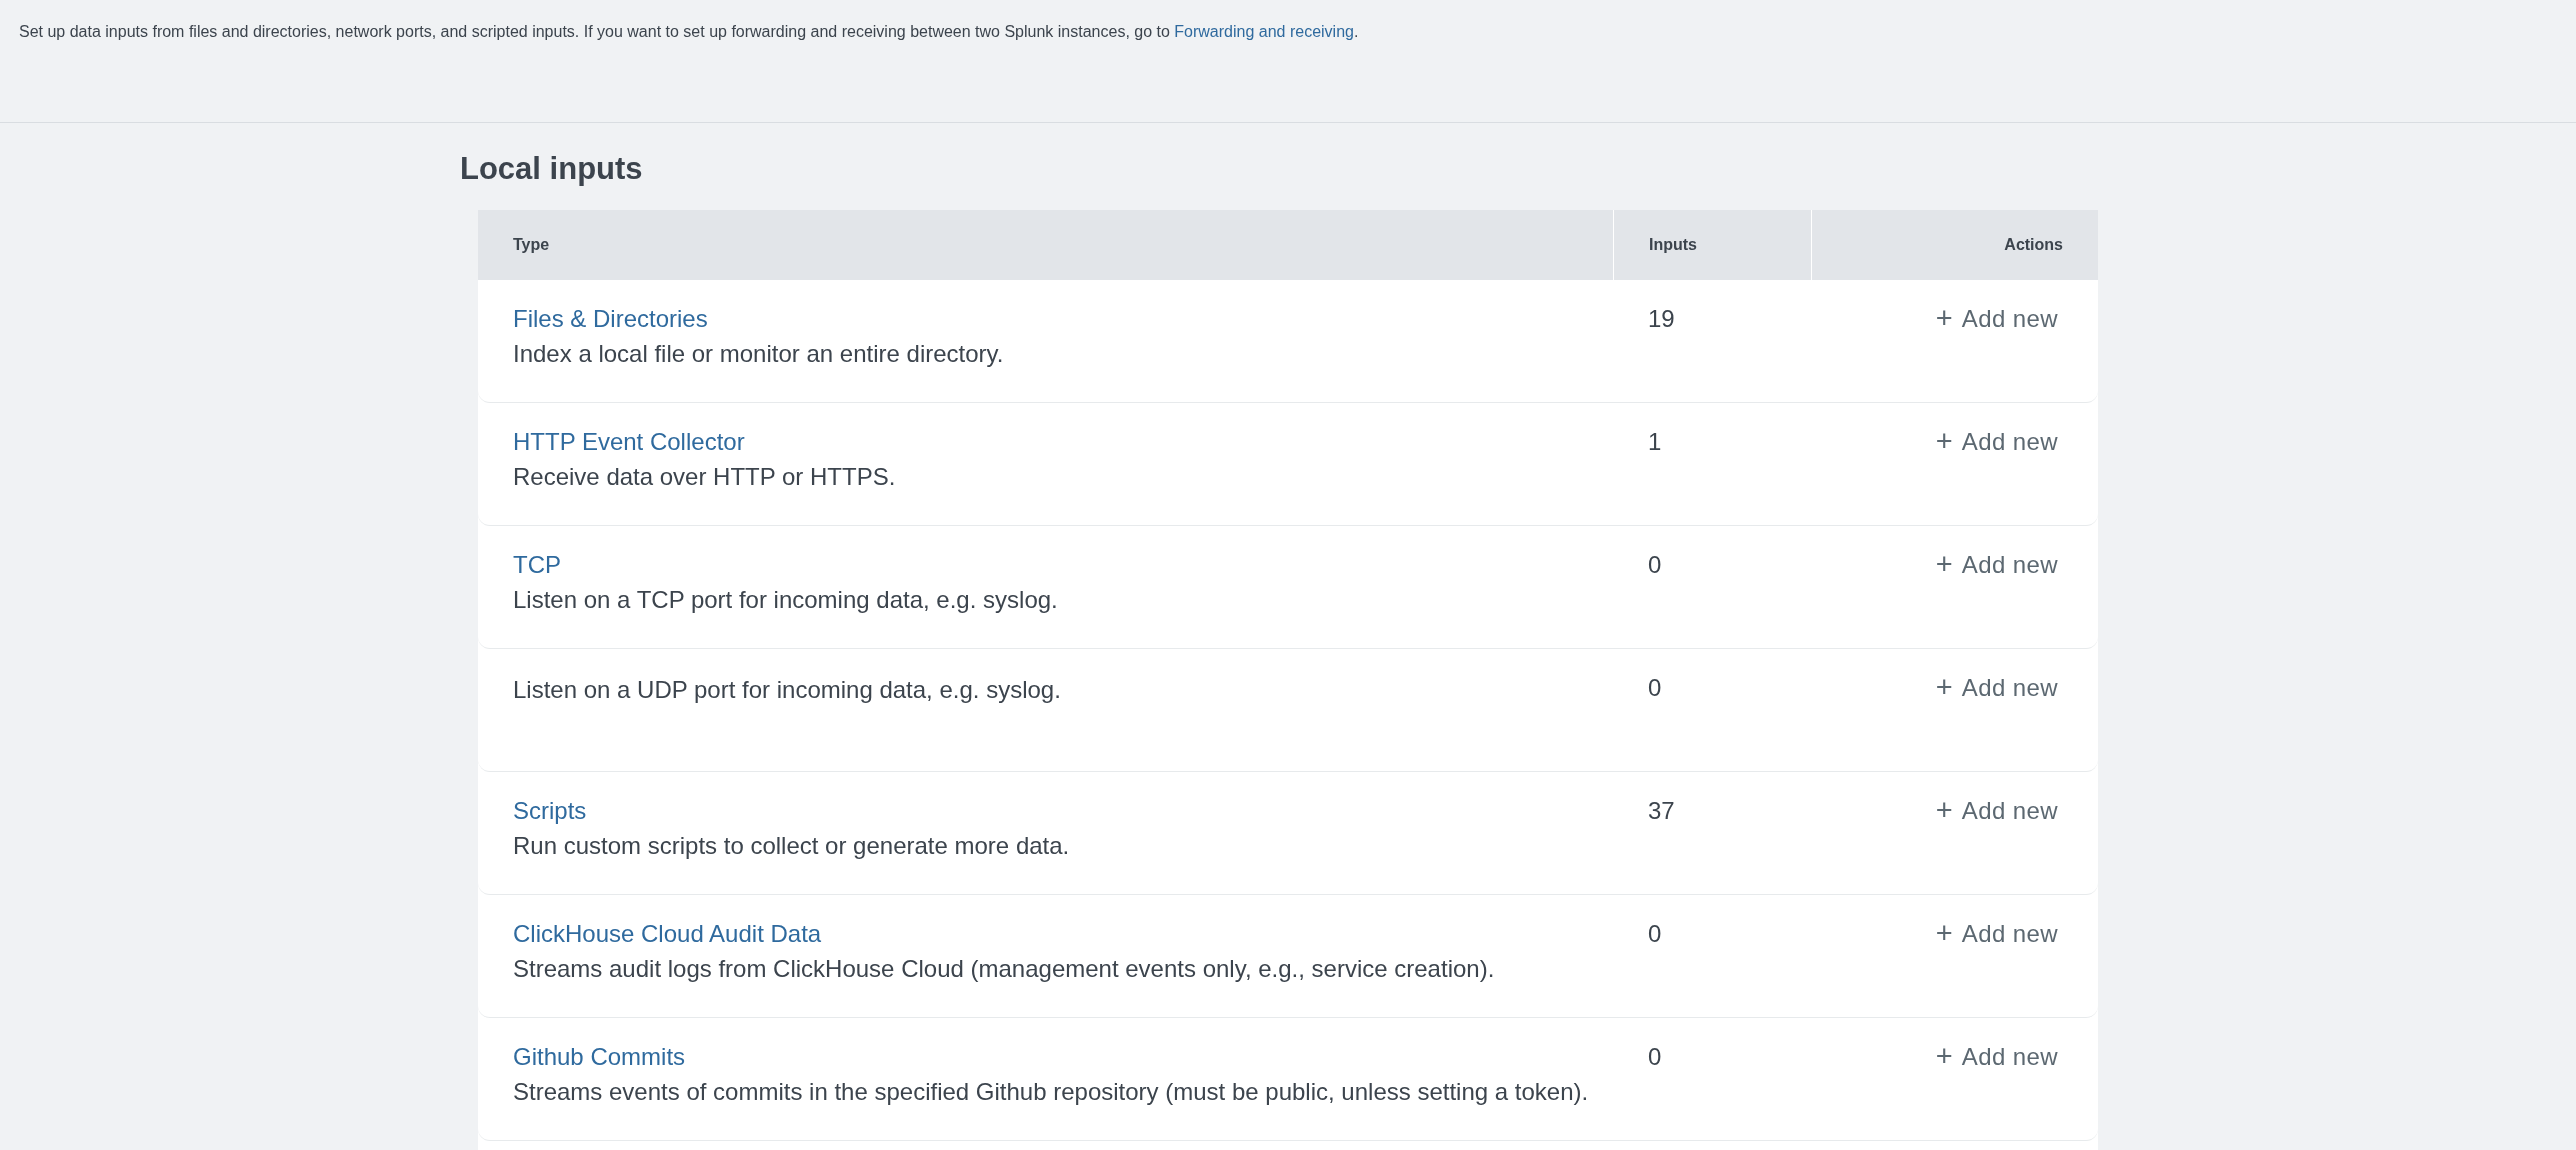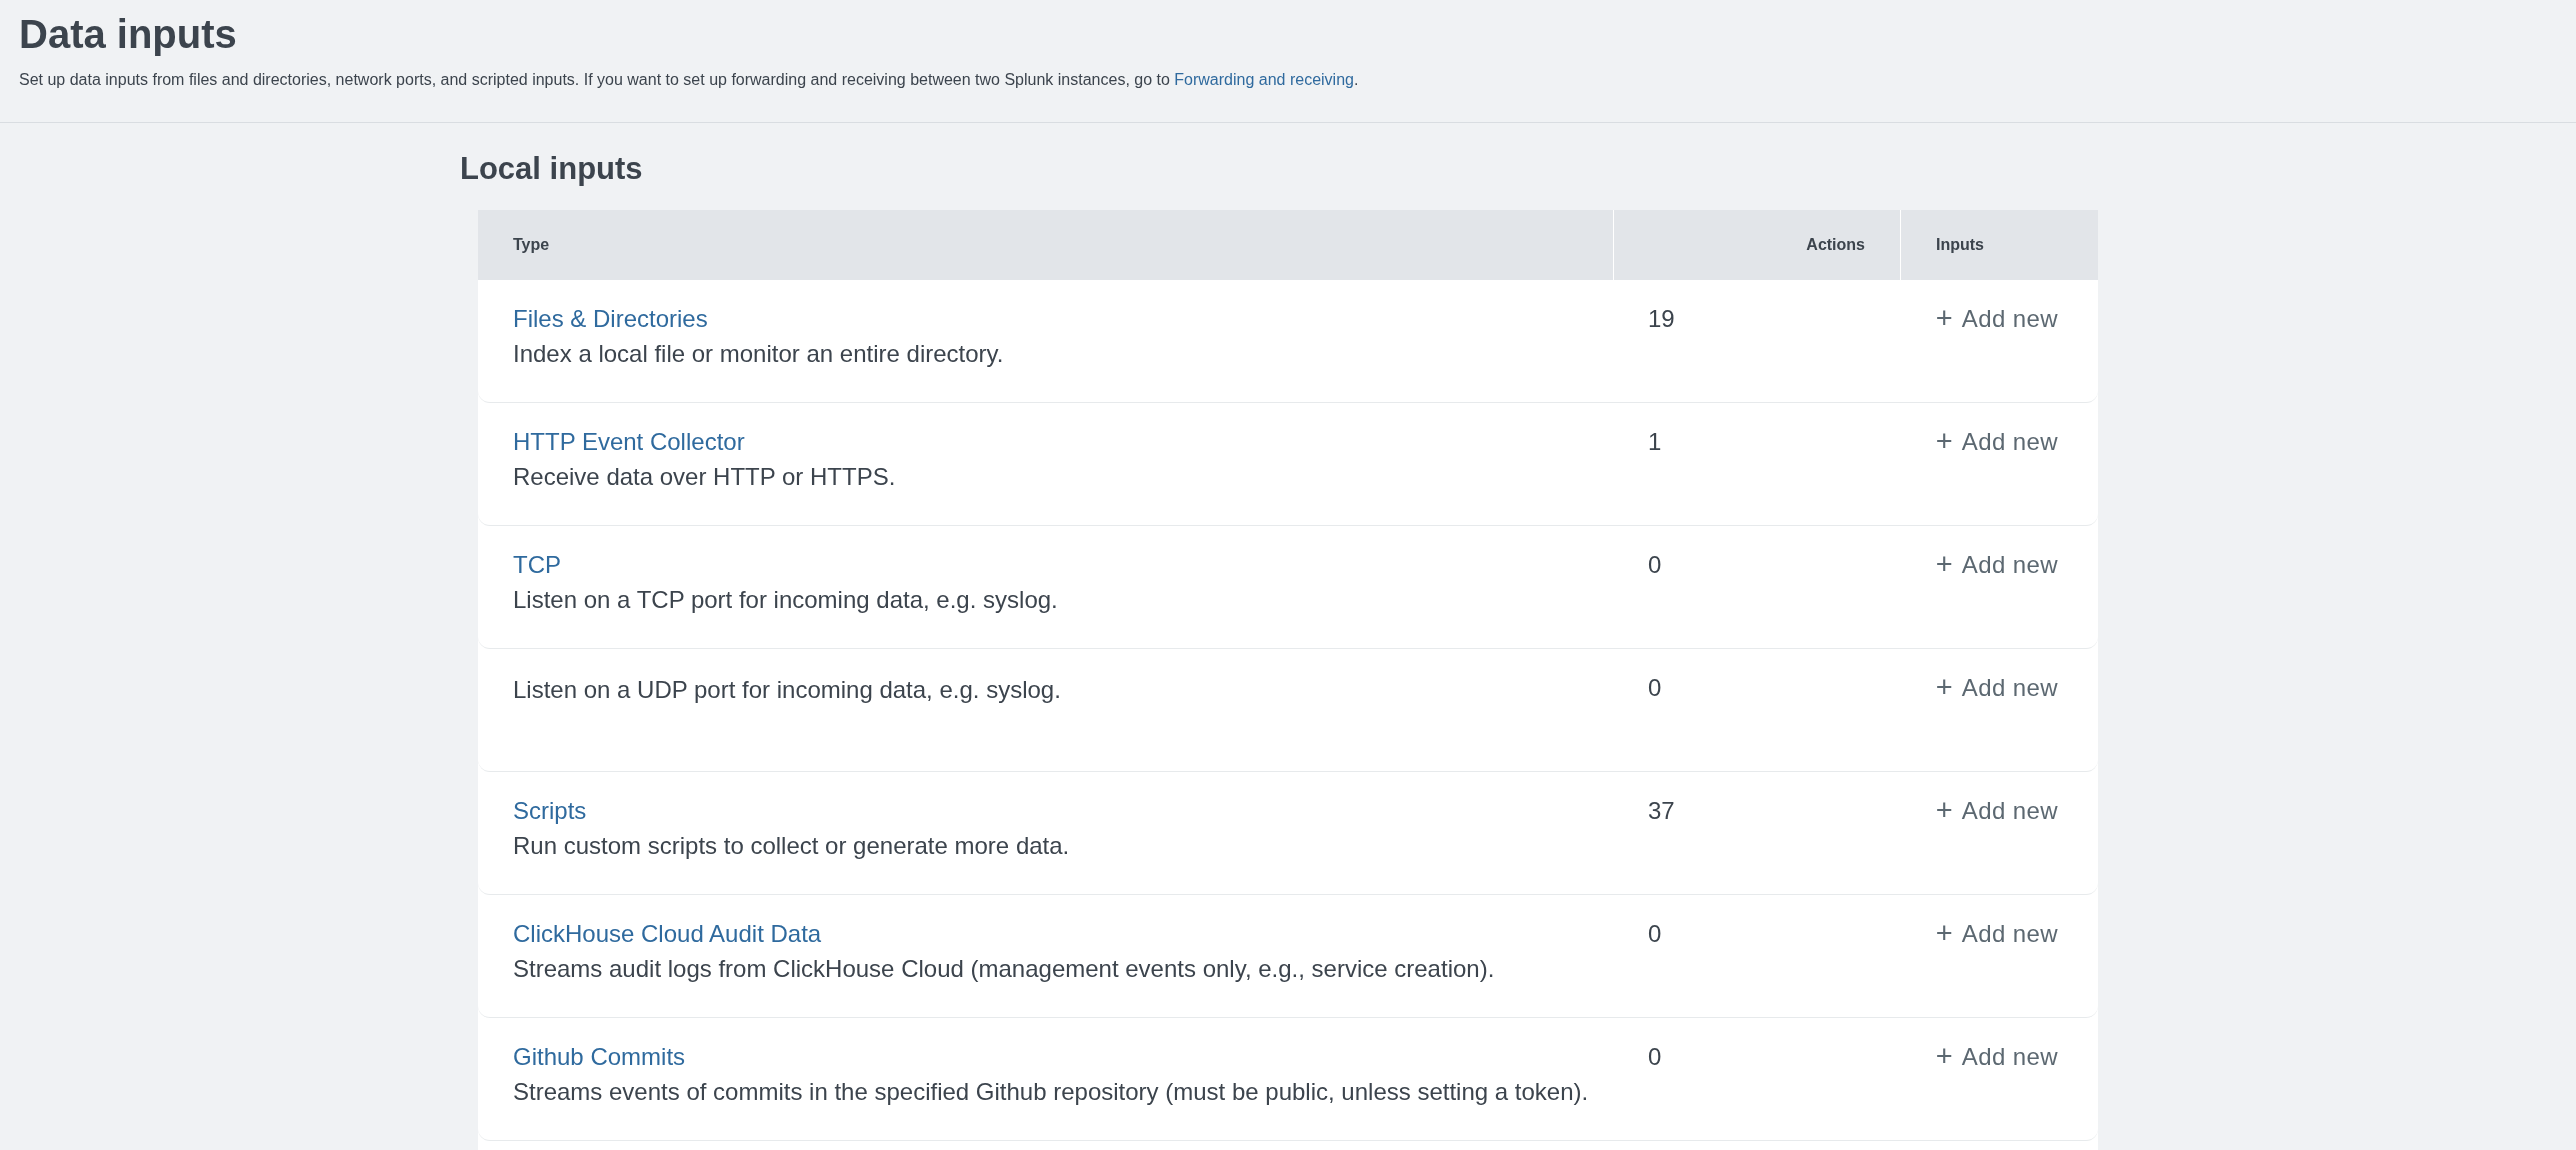--- a/index.html
+++ b/index.html
@@ -119,34 +119,33 @@
     font-size: 29px;
     font-weight: 400;
     margin-right: 8.6px;
     line-height: 33px;
   }
 </style>
 </head>
 <body>
 
 <header class="page-header">
-  <h1 class="page-title">Data inputs</h1>
   <p class="page-subtitle">
     <span>Set up data inputs from files and directories, network ports, and scripted inputs. If you want to set up forwarding and receiving between two Splunk instances, go to </span><a class="text-link">Forwarding and receiving</a><span>.</span>
   </p>
 </header>
 
 <main class="content">
   <h2 class="section-heading">Local inputs</h2>
 
   <div class="inputs-table">
     <div class="table-header-row">
       <div class="th th-type">Type</div>
+      <div class="th th-inputs">Inputs</div>
       <div class="th th-actions">Actions</div>
-      <div class="th th-inputs">Inputs</div>
     </div>
     <div class="table-body">
   <div class="table-row">
     <div class="cell-type">
       <a class="row-type-link">Files &amp; Directories</a>
       <div class="row-description">Index a local file or monitor an entire directory.</div>
     </div>
     <div class="cell-inputs">19</div>
     <div class="cell-actions">
       <a class="add-new-button">

